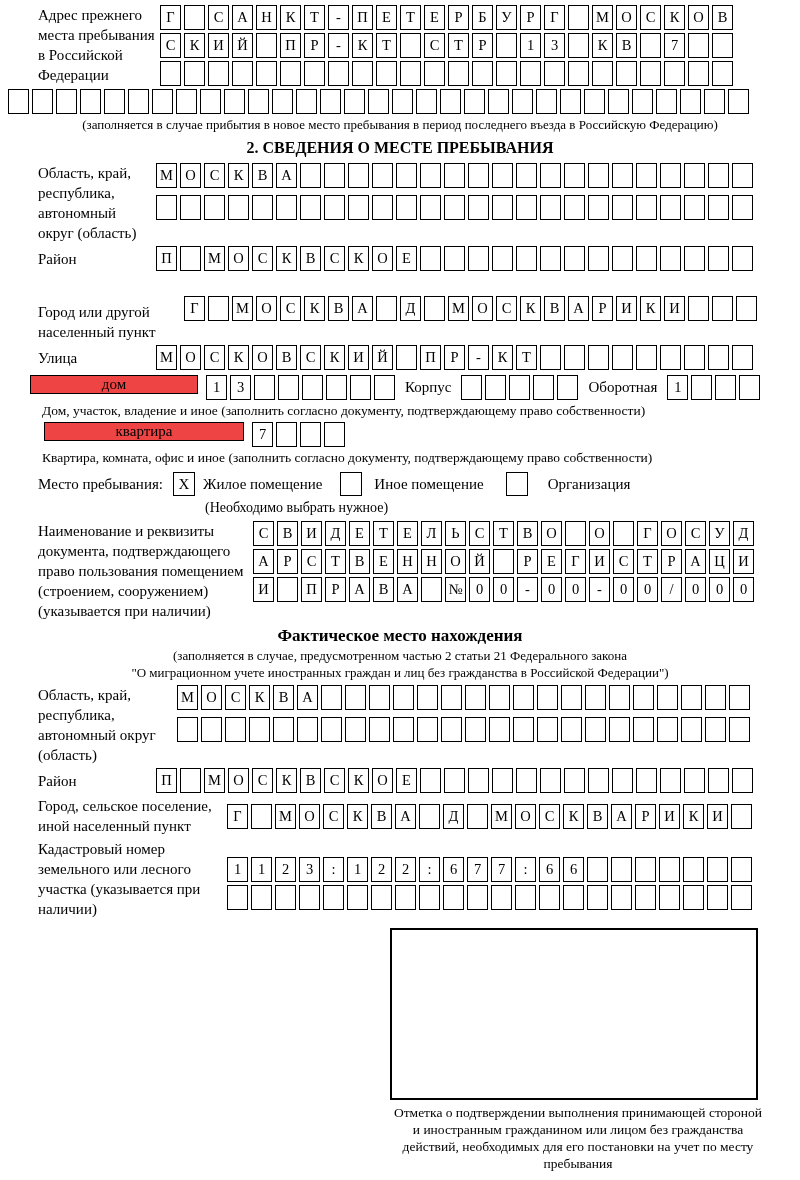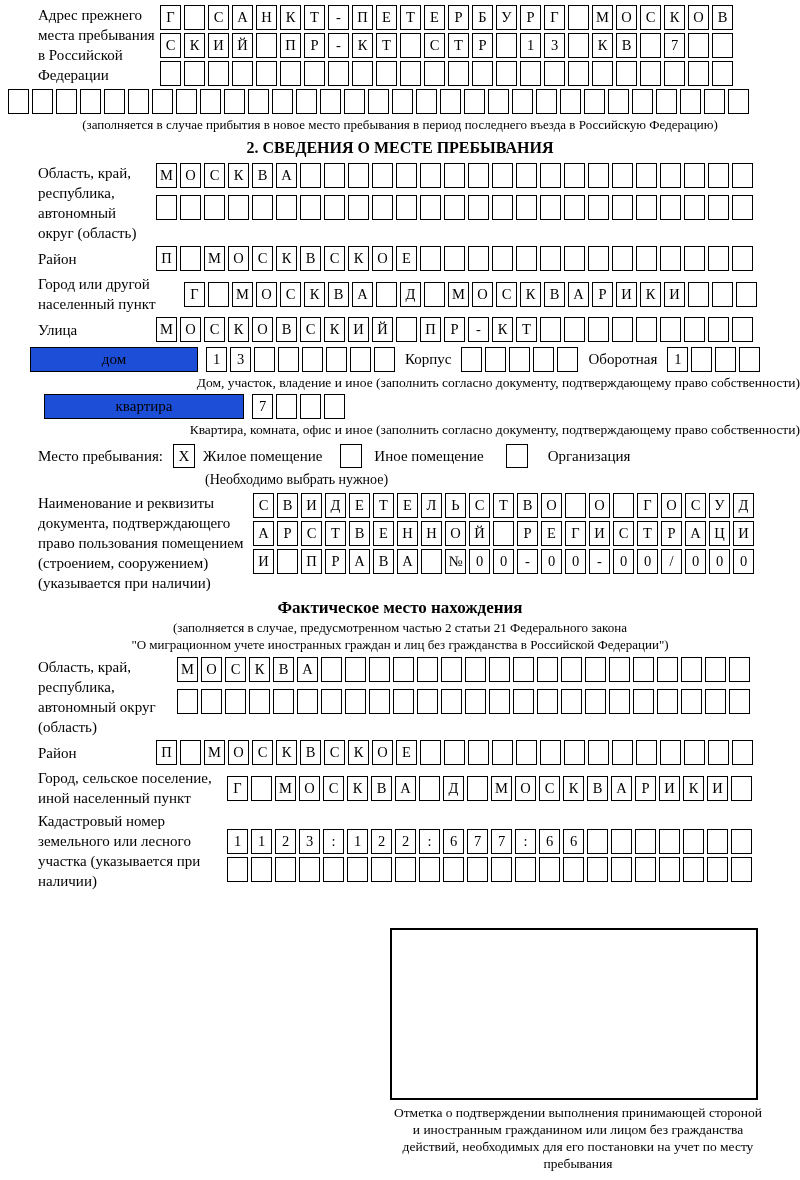--- a/index.html
+++ b/index.html
@@ -11,34 +11,34 @@
   .backside{text-align:right;margin:14px 42px 0 0;font-size:15px;}
   .cells{display:flex;gap:3px;}
   .cell{
     flex:0 0 21px;width:21px;height:25px;border:1.6px solid #000;box-sizing:border-box;
     display:flex;align-items:center;justify-content:center;
     font-size:14.5px;line-height:1;background:#fff;
   }
   .frow{display:flex;margin-left:38px;align-items:flex-start;}
   .flabel{width:114px;padding-right:4px;font-size:15px;line-height:20px;flex-shrink:0;}
   .flabel-addr{width:118px;}
-  .flabel-wide{width:142px;}
+  .flabel-wide{width:142px;margin-top:28px;}
   .flabel-doc{width:212px;padding-right:3px;}
   .flabel-r2{width:135px;}
   .flabel-c2{width:185px;}
   .grid-rows{display:flex;flex-direction:column;}
   .gap3{gap:3px;}
   .gap7{gap:7px;}
   .note-center{text-align:center;font-size:13px;line-height:16px;margin-top:3px;}
-  .note-left{margin-left:42px;font-size:13.5px;line-height:16px;margin-top:3px;text-align:right;}
+  .note-left{margin-left:42px;font-size:13.5px;line-height:16px;margin-top:3px;}
   .sec-title{text-align:center;font-weight:bold;font-size:16px;margin-top:5px;line-height:20px;}
   .sub-title{text-align:center;font-weight:bold;font-size:17px;margin-top:5px;line-height:19px;}
   .inline-box{
-    border:1.6px solid #000;height:25px;box-sizing:border-box;flex-shrink:0;
-    display:flex;align-items:center;justify-content:center;font-size:15px;background:#1d4ed8;
+    border:1.6px solid #000;height:19px;box-sizing:border-box;flex-shrink:0;
+    display:flex;align-items:center;justify-content:center;font-size:15px;background:#ef4444;
   }
   .box-dom{width:168px;margin-right:8px;}
   .box-kv{width:200px;margin-right:8px;}
   .mid-label{font-size:15px;line-height:25px;margin:0 10px;white-space:nowrap;}
   .house-row{margin-left:30px;margin-top:5px;display:flex;align-items:flex-start;}
   .apt-row{margin-left:30px;margin-top:3px;display:flex;align-items:flex-start;padding-left:14px;}
   .stay-row{margin-left:38px;margin-top:6px;display:flex;align-items:center;font-size:15px;}
   .chk{
     width:22px;height:24px;border:1.6px solid #000;box-sizing:border-box;flex-shrink:0;
     display:flex;align-items:center;justify-content:center;font-size:15px;background:#fff;

